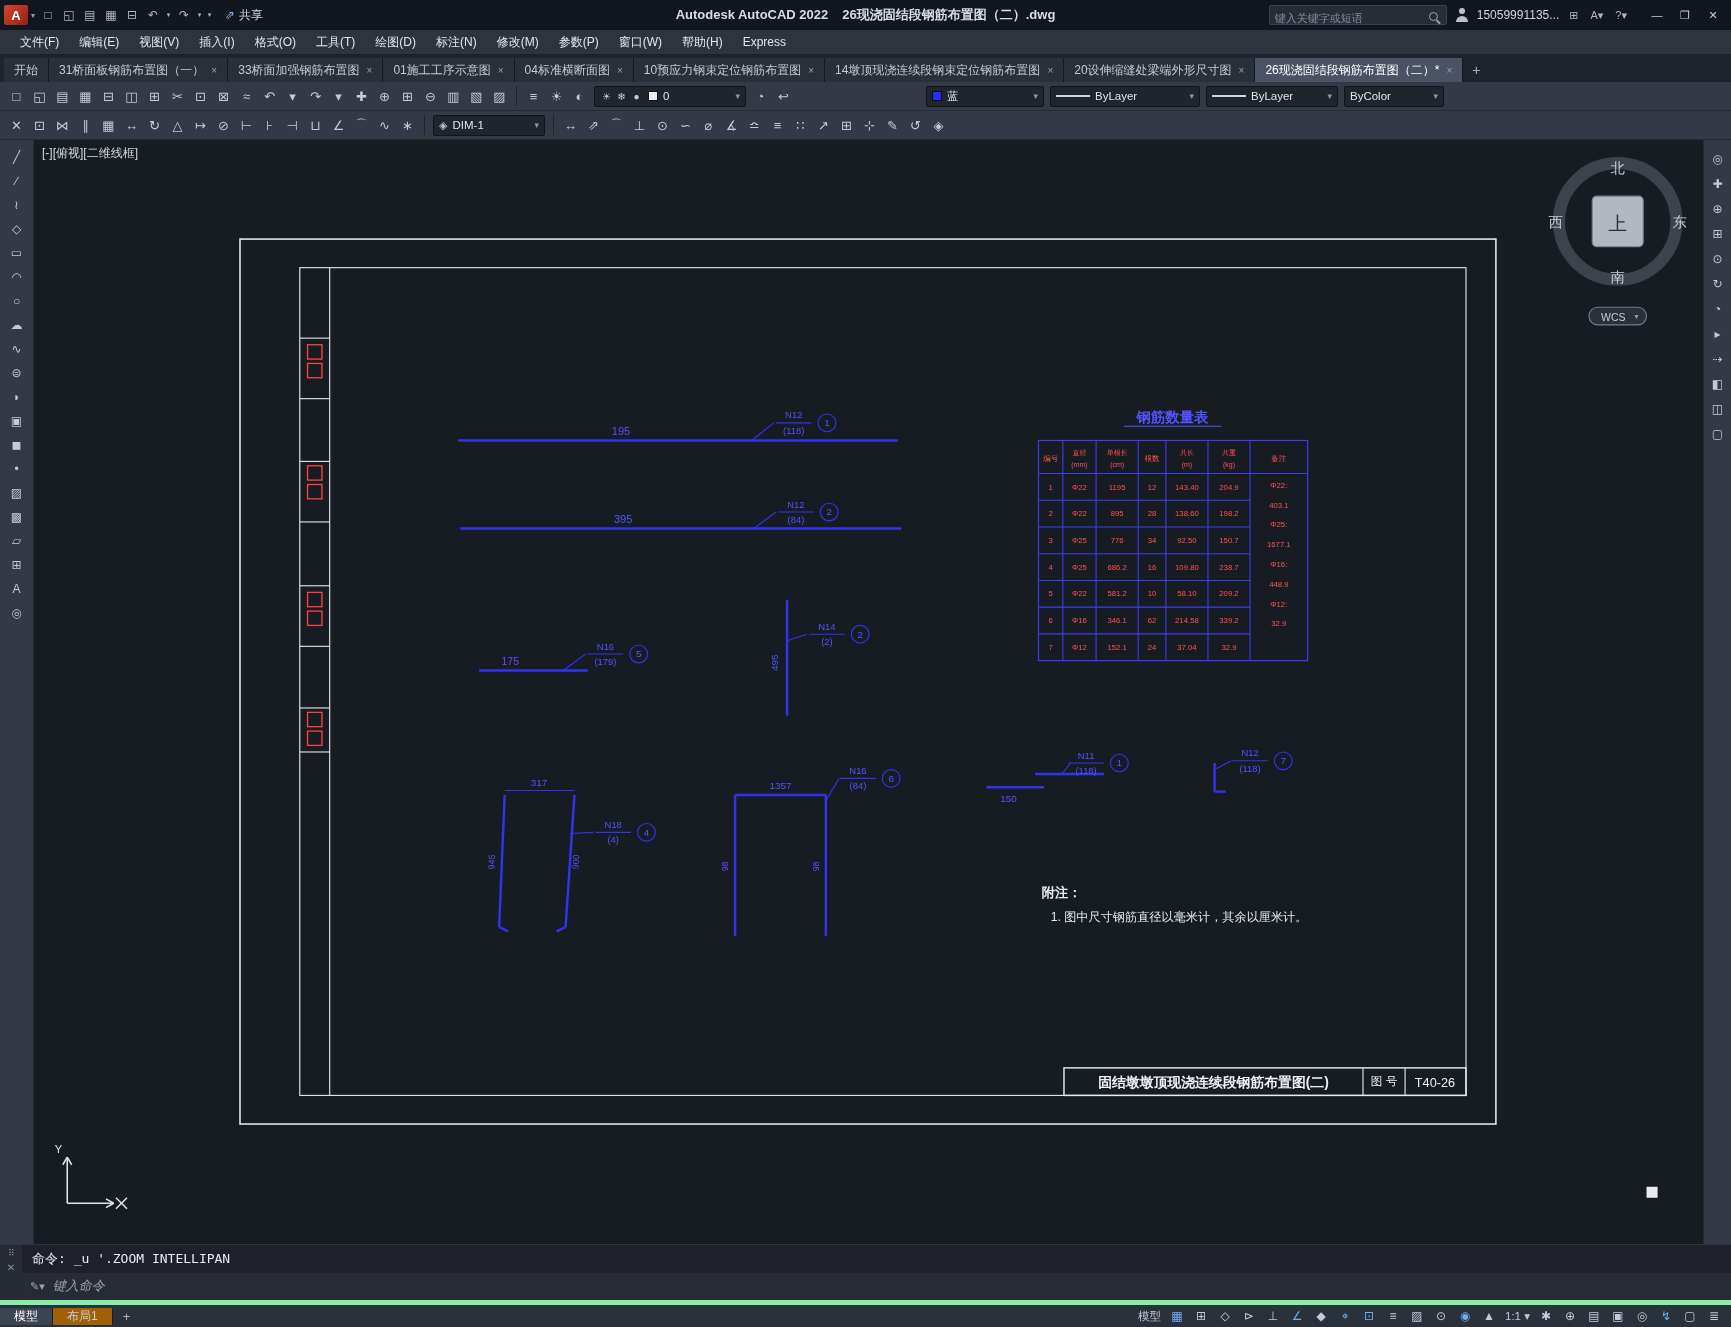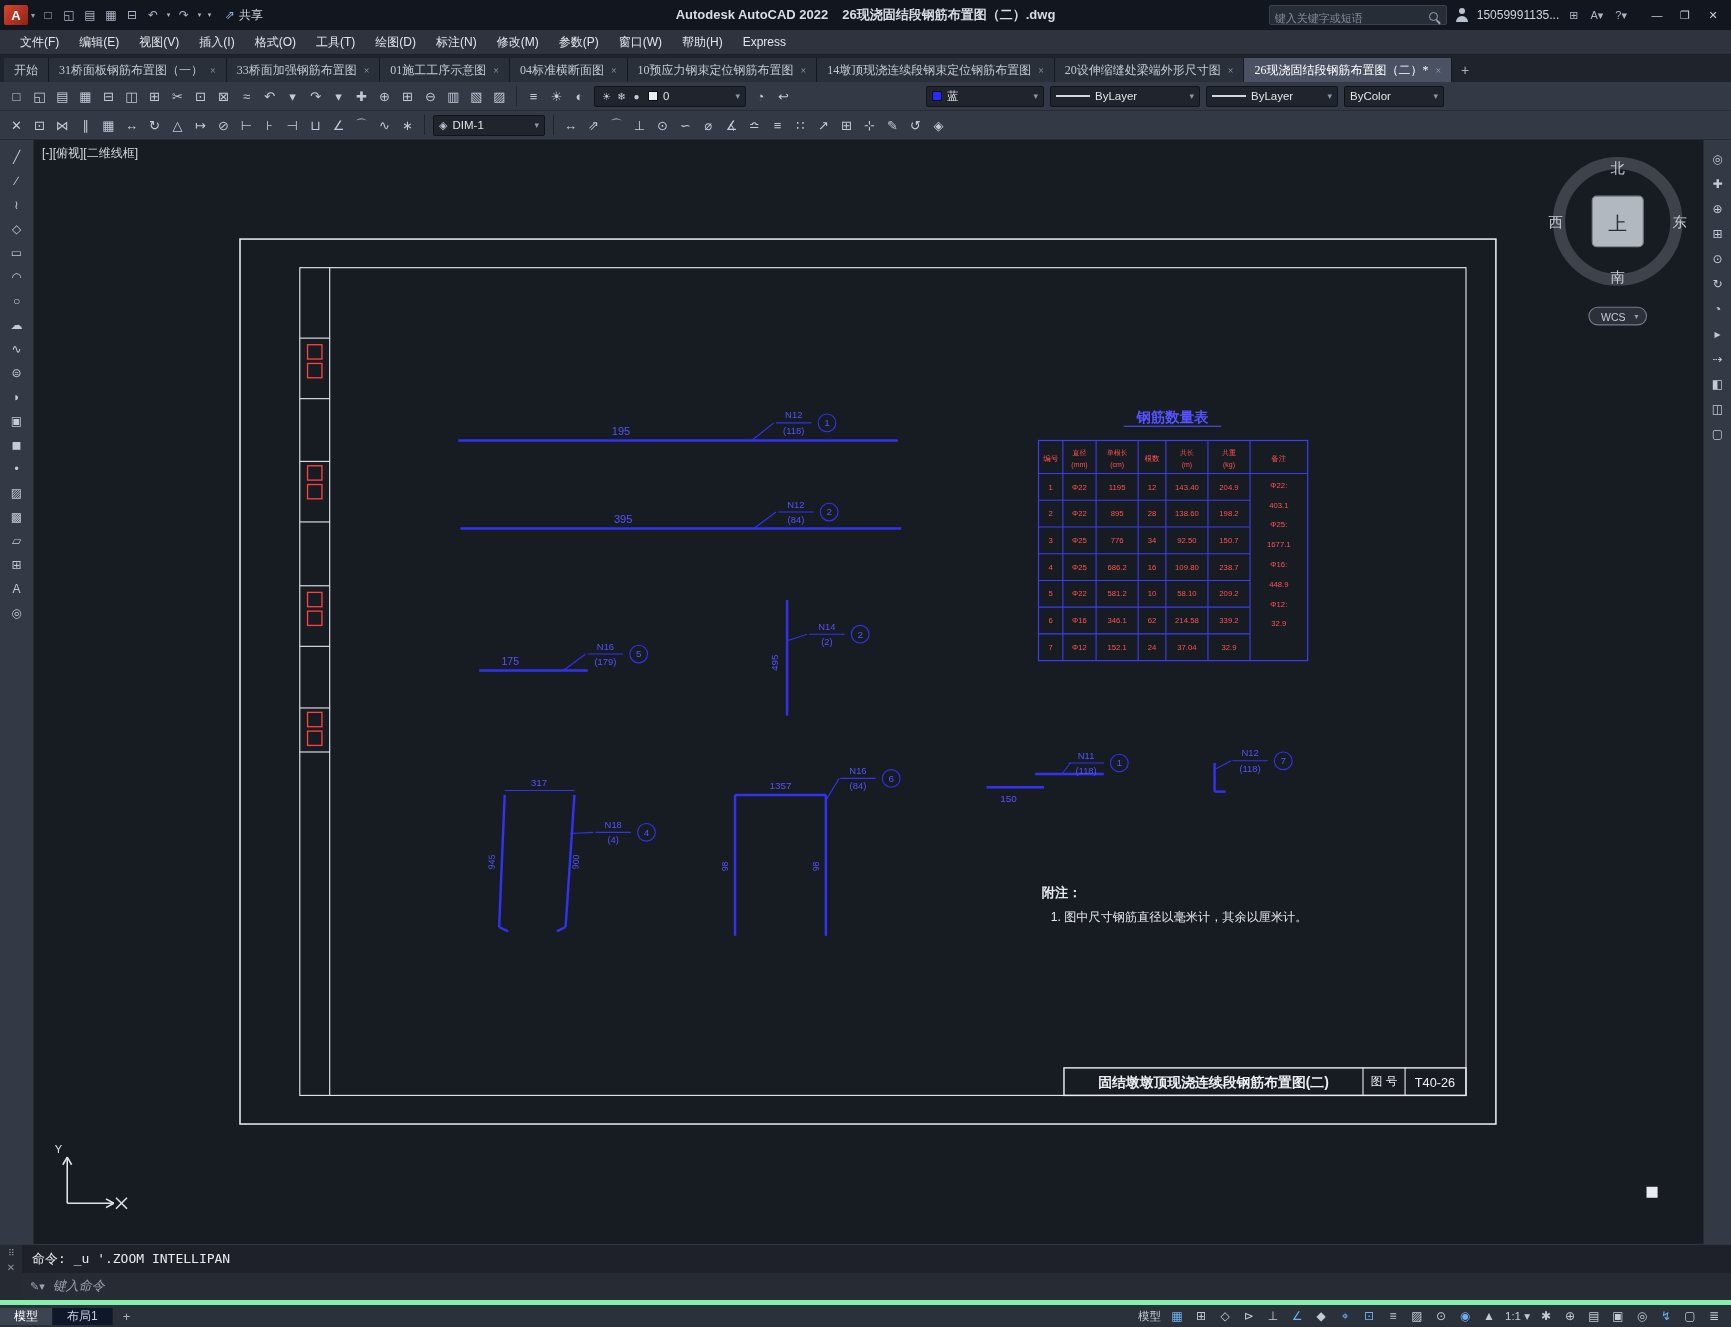--- a/index.html
+++ b/index.html
@@ -32,21 +32,21 @@
   .tic { font-size:11px; color:#a9b6c8; padding:0 2px; }
   .winbtns { display:flex; align-items:center; margin-left:6px; }
   .wbtn { width:28px; height:24px; display:inline-flex; align-items:center; justify-content:center; font-size:11px; color:#c9ced6; }
 
   
   .menubar { height:25px; background:#2e333d; border-bottom:1px solid #1c2027; display:flex; align-items:center; padding-left:10px; flex:0 0 25px; }
   .menu-item { font-size:12px; color:#e2e6ec; padding:0 10px; height:100%; display:inline-flex; align-items:center; }
 
   
   .tabbar { height:27px; background:#1f242c; display:flex; align-items:flex-end; padding-left:4px; flex:0 0 27px; }
-  .dtab { height:24px; background:#2a303a; border-right:1px solid #161a20; display:flex; align-items:center; gap:7px; padding:4px 10px; font-size:12px; color:#c2c9d3; white-space:nowrap;font-family:Liberation Serif, serif; }
+  .dtab { height:24px; background:#2a303a; border-right:1px solid #161a20; display:flex; align-items:center; gap:7px; padding:4px 10px; font-size:12px; color:#c2c9d3; white-space:nowrap; }
   .dtab.active { background:#4a5263; color:#ffffff; }
   .dtab-close { font-size:10px; color:#96a0ad; }
   .tab-plus { width:26px; height:24px; display:flex; align-items:center; justify-content:center; color:#aab3bf; font-size:14px; }
 
   
   .toolbar { height:29px; background:#333945; border-bottom:1px solid #262b33; display:flex; align-items:center; padding:0 5px; flex:0 0 29px; }
   .ticons { display:flex; align-items:center; }
   .tbtn { width:23px; height:23px; display:inline-flex; align-items:center; justify-content:center; font-size:13px; color:#c3cbd8; border-radius:2px; }
   .tsep { width:1px; height:20px; background:#20252c; margin:0 5px; }
   .sp { display:inline-block; height:1px; }
@@ -76,21 +76,21 @@
   .cmdrows { flex:1; display:flex; flex-direction:column; }
   .cmdrow1 { flex:1; display:flex; align-items:center; padding-left:10px; background:#1e2129; }
   .cmdrow2 { flex:1; display:flex; align-items:center; padding-left:8px; gap:8px; background:#262b34; }
   .cmdtext { font-family:"DejaVu Sans Mono","Liberation Mono",monospace; font-size:13px; color:#e8ebf0; }
   .cmdtool { font-size:11px; color:#9aa3b0; }
   .cmdprompt { font-family:"DejaVu Sans Mono","Liberation Mono",monospace; font-size:13px; color:#9aa2ae; font-style:italic; }
 
   
   .statusbar { flex:0 0 27px; background:#2b313b; border-top:5px solid #86efac; display:flex; align-items:center; }
   .laytabs { display:flex; align-items:stretch; }
-  .ltab { padding:0 14px; display:flex; align-items:center; font-size:12px; color:#c6ccd6; background:#0f172a; border-right:1px solid #1b2027; }
+  .ltab { padding:0 14px; display:flex; align-items:center; font-size:12px; color:#c6ccd6; background:#a16207; border-right:1px solid #1b2027; }
   .ltab.active { background:#3c4452; color:#ffffff; }
   .lplus { padding:0 10px; display:flex; align-items:center; color:#aab3bf; font-size:13px; }
   .stspacer { flex:1; }
   .sticons { display:flex; align-items:center; gap:2px; padding-right:6px; }
   .sbtn { min-width:22px; height:21px; display:inline-flex; align-items:center; justify-content:center; font-size:12px; color:#c3cad5; border-radius:2px; padding:0 3px; }
   .sbtn.textbtn { font-size:11.5px; }
   .sbtn.active { color:#6cb0f0; }
 </style>
 </head>
 <body>

